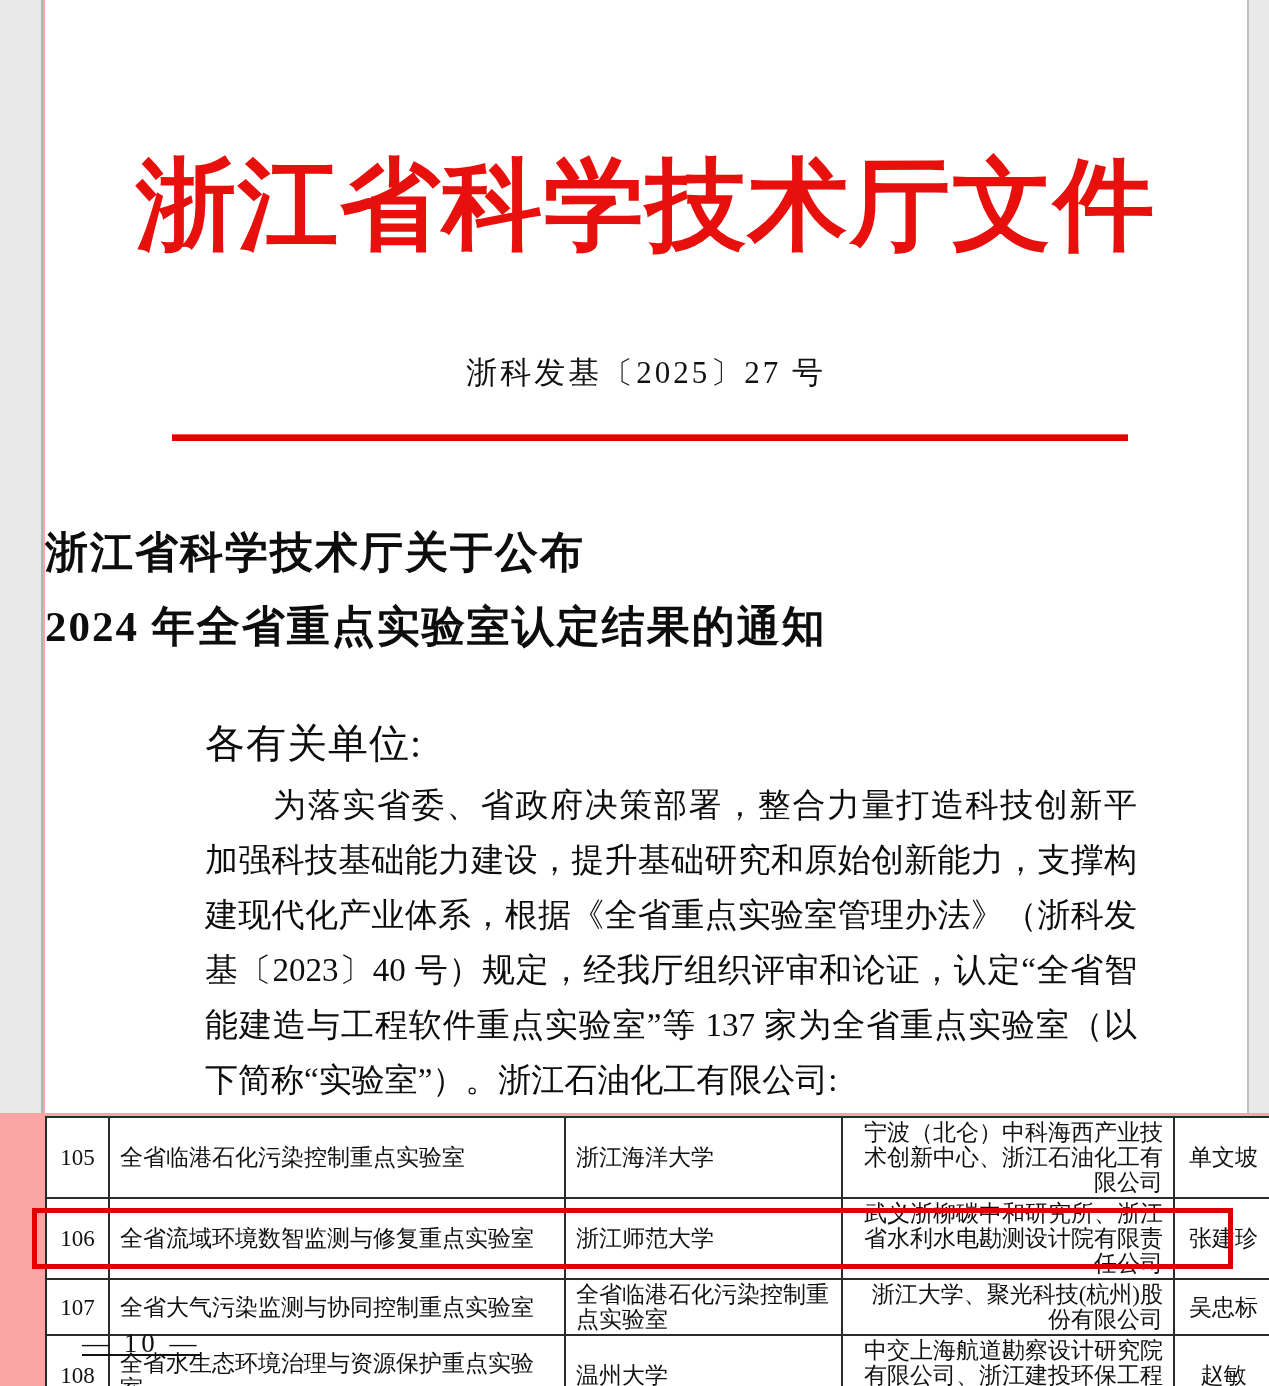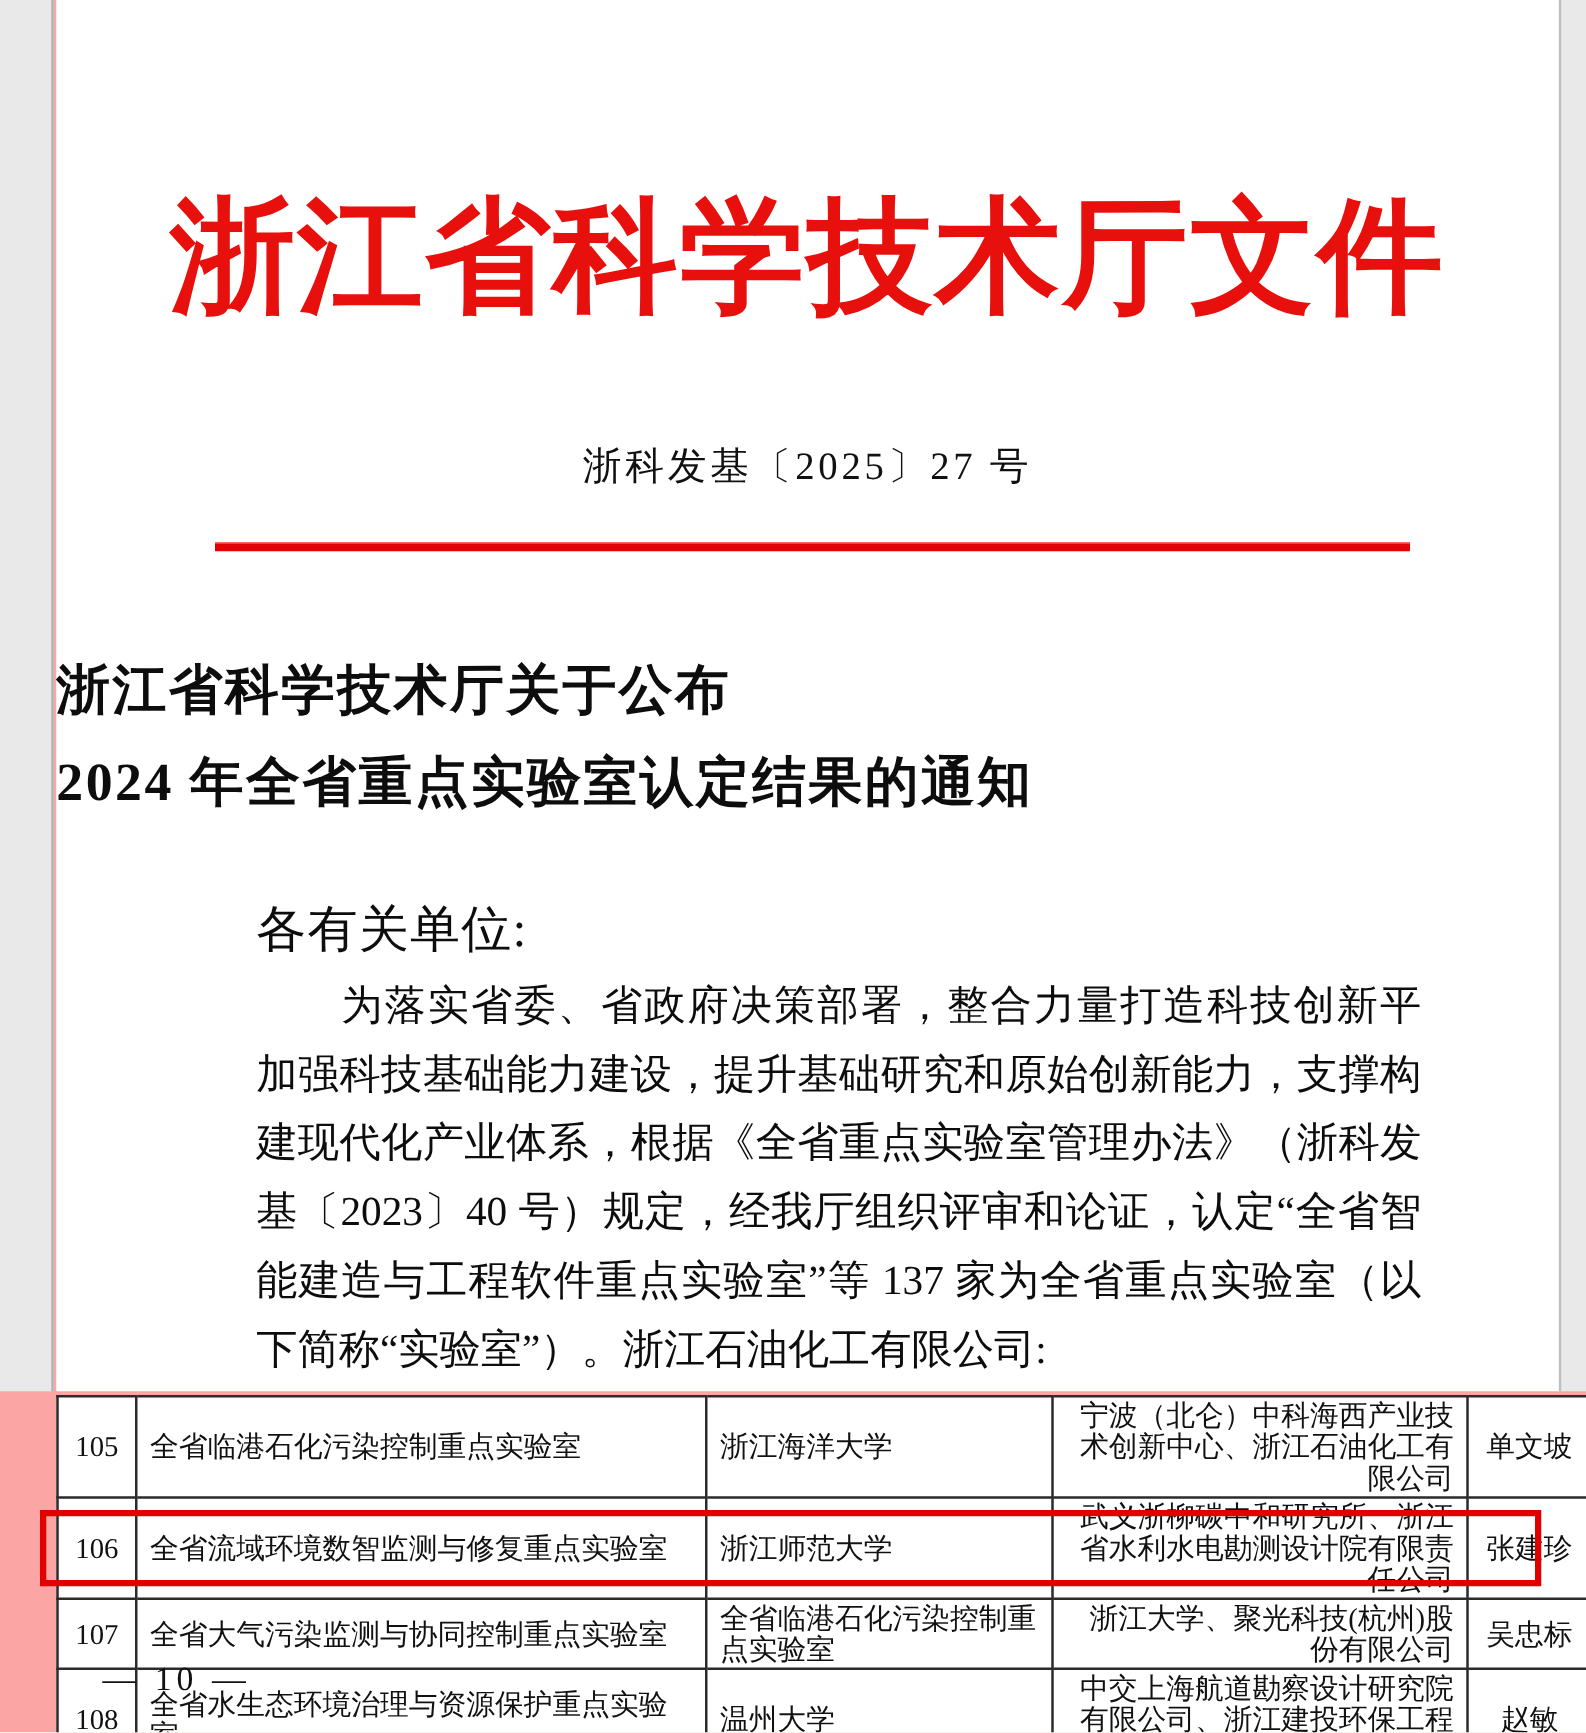--- a/index.html
+++ b/index.html
@@ -64,20 +64,21 @@
   tr.r3 td { height: 56px; }
 
   .highlight-box {
     position: absolute; left: 32px; top: 1208px; width: 1201px; height: 61px;
     border: 5px solid #e00000; background: transparent; z-index: 6;
   }
 
   .page-number {
     position: absolute; left: 82px; top: 1328px; font-size: 27px; color: #111;
     letter-spacing: 4px;
+    text-decoration: underline;
   }
 </style>
 </head>
 <body>
 
 <div id="stage">
 
   <div class="margin-strip margin-left"></div>
   <div class="margin-strip margin-right"></div>
 

